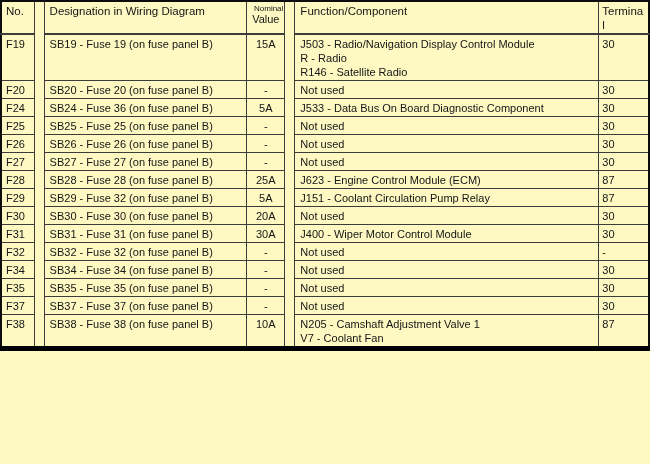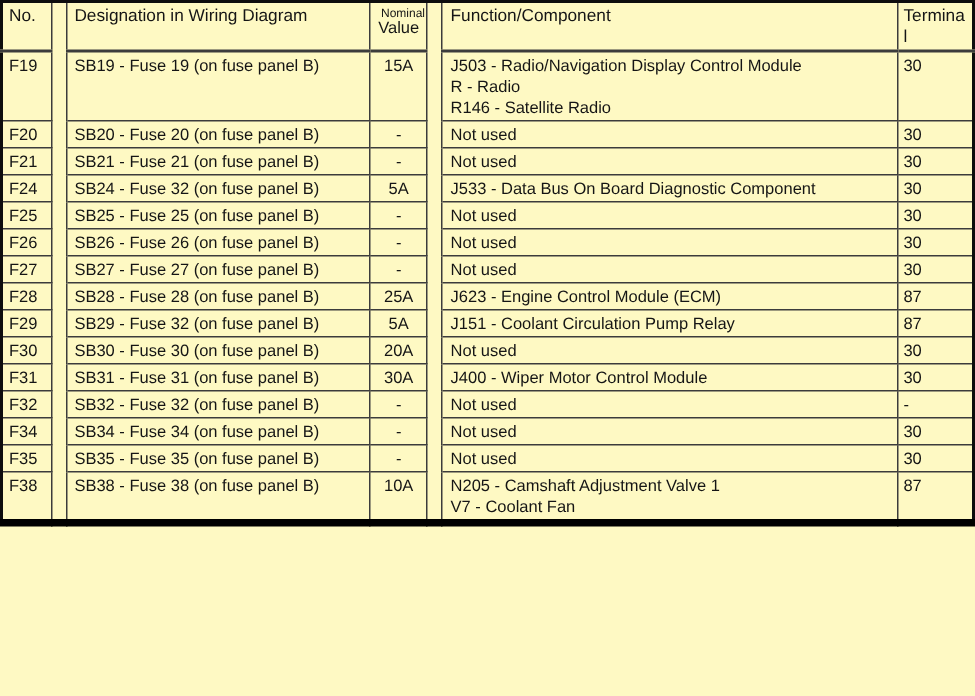--- a/index.html
+++ b/index.html
@@ -83,34 +83,23 @@
           <td class="sp"></td>
           <td class="c-desig">SB20 - Fuse 20 (on fuse panel B)</td>
           <td class="c-nom">-</td>
           <td class="sp"></td>
           <td class="c-func">
             <div>Not used</div>
           </td>
           <td class="c-term">30</td>
         </tr>
         <tr>
-          <td class="c-no">F21</td>
-          <td class="sp"></td>
-          <td class="c-desig">SB21 - Fuse 21 (on fuse panel B)</td>
-          <td class="c-nom">-</td>
-          <td class="sp"></td>
-          <td class="c-func">
-            <div>Not used</div>
-          </td>
-          <td class="c-term">30</td>
-        </tr>
-        <tr>
           <td class="c-no">F24</td>
           <td class="sp"></td>
-          <td class="c-desig">SB24 - Fuse 32 (on fuse panel B)</td>
+          <td class="c-desig">SB24 - Fuse 36 (on fuse panel B)</td>
           <td class="c-nom">5A</td>
           <td class="sp"></td>
           <td class="c-func">
             <div>J533 - Data Bus On Board Diagnostic Component</div>
           </td>
           <td class="c-term">30</td>
         </tr>
         <tr>
           <td class="c-no">F25</td>
           <td class="sp"></td>
@@ -207,20 +196,31 @@
           <td class="sp"></td>
           <td class="c-func">
             <div>Not used</div>
           </td>
           <td class="c-term">30</td>
         </tr>
         <tr>
           <td class="c-no">F35</td>
           <td class="sp"></td>
           <td class="c-desig">SB35 - Fuse 35 (on fuse panel B)</td>
+          <td class="c-nom">-</td>
+          <td class="sp"></td>
+          <td class="c-func">
+            <div>Not used</div>
+          </td>
+          <td class="c-term">30</td>
+        </tr>
+        <tr>
+          <td class="c-no">F37</td>
+          <td class="sp"></td>
+          <td class="c-desig">SB37 - Fuse 37 (on fuse panel B)</td>
           <td class="c-nom">-</td>
           <td class="sp"></td>
           <td class="c-func">
             <div>Not used</div>
           </td>
           <td class="c-term">30</td>
         </tr>
         <tr>
           <td class="c-no">F38</td>
           <td class="sp"></td>

